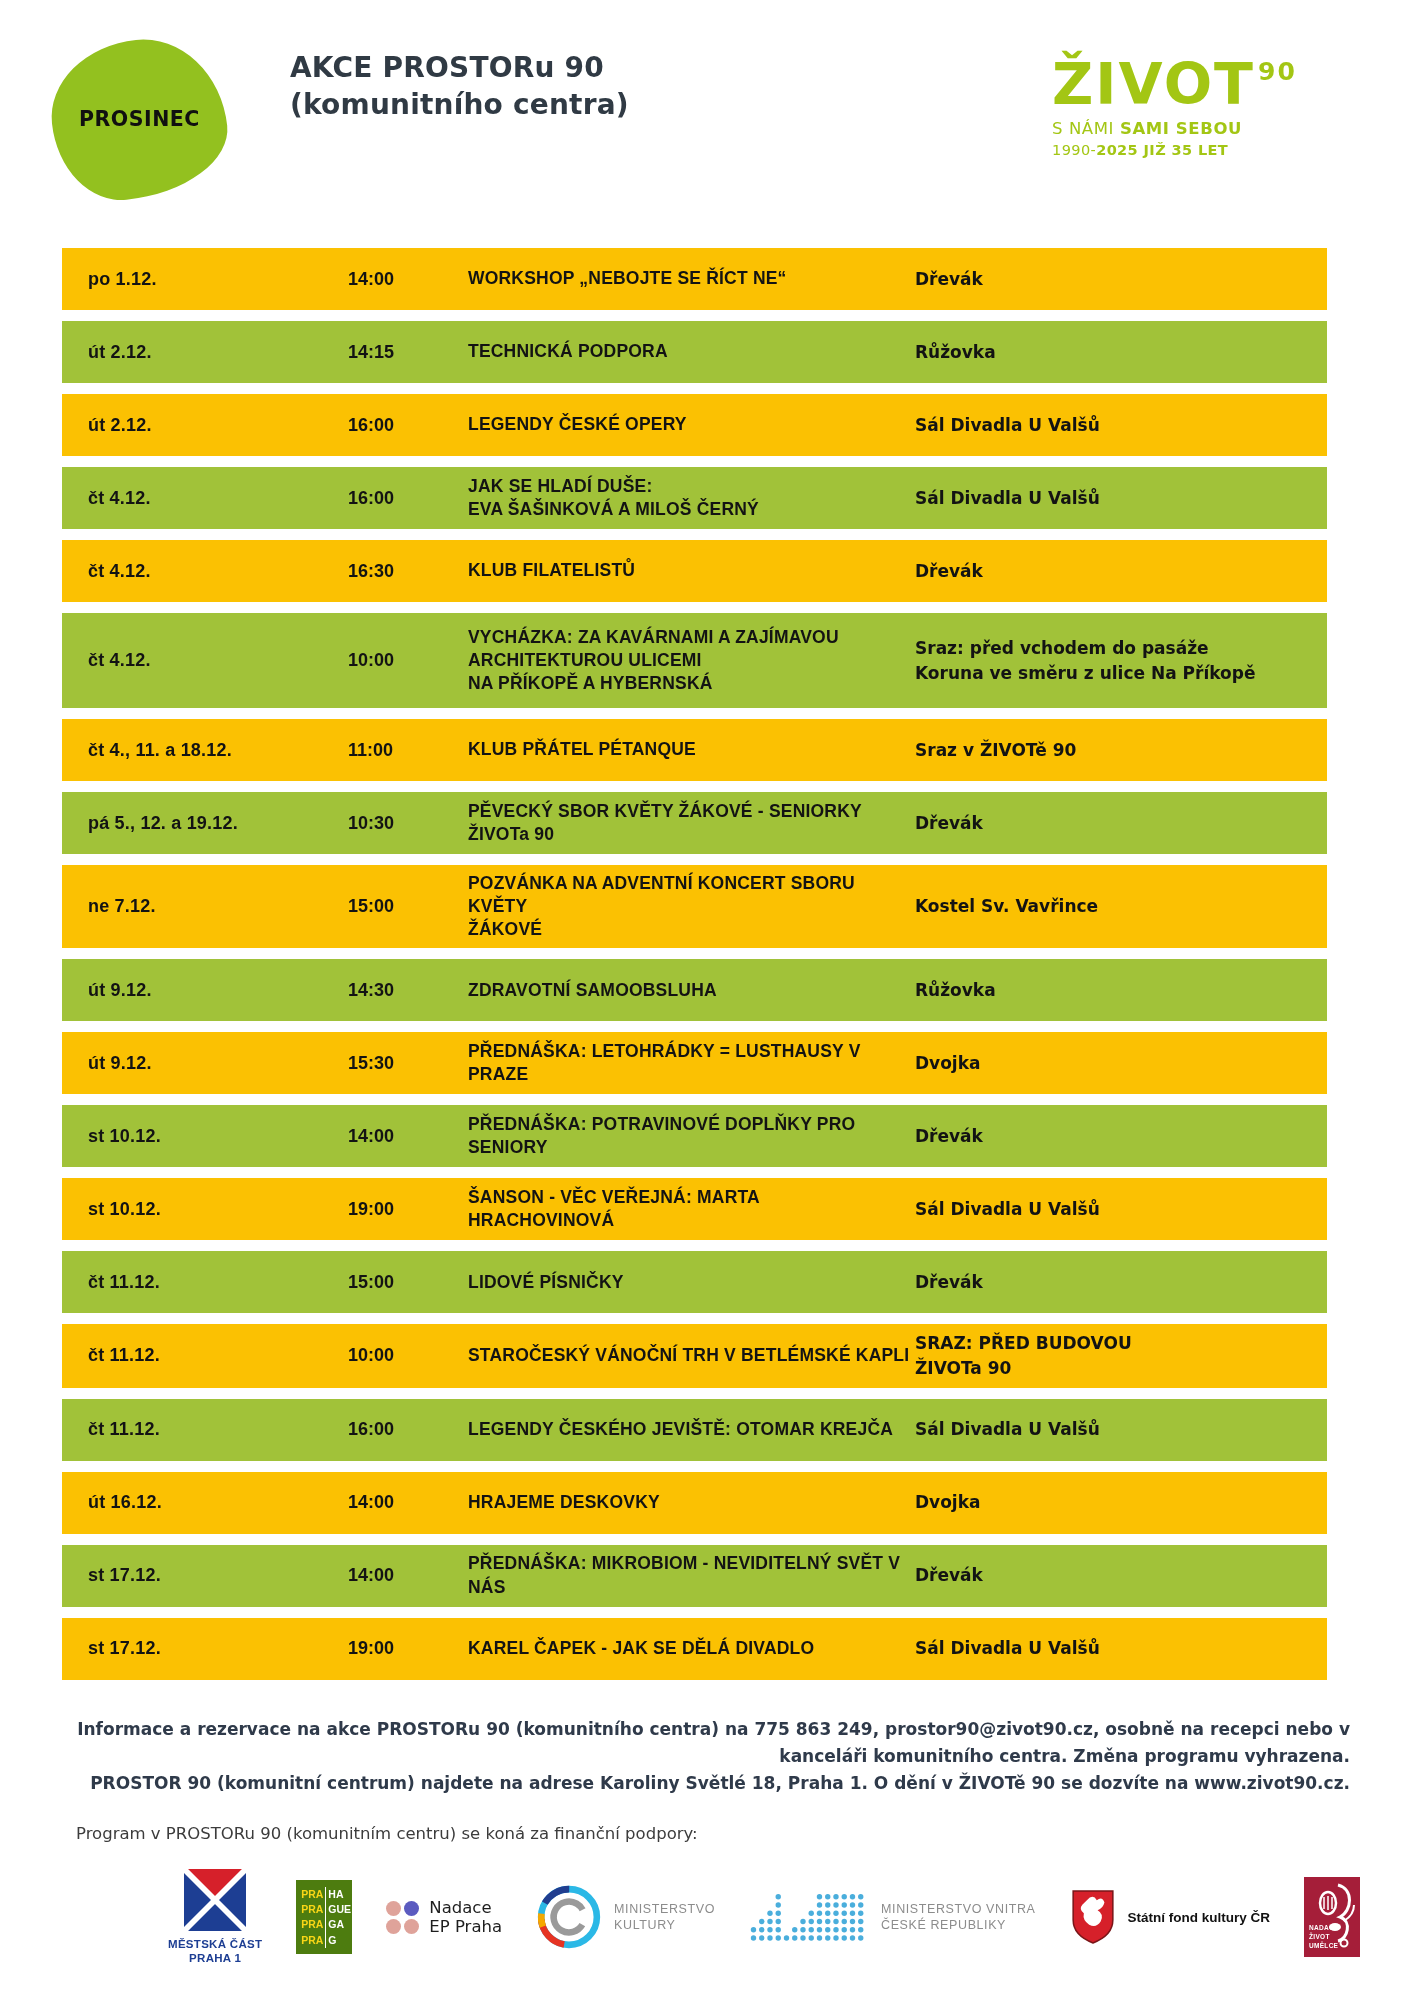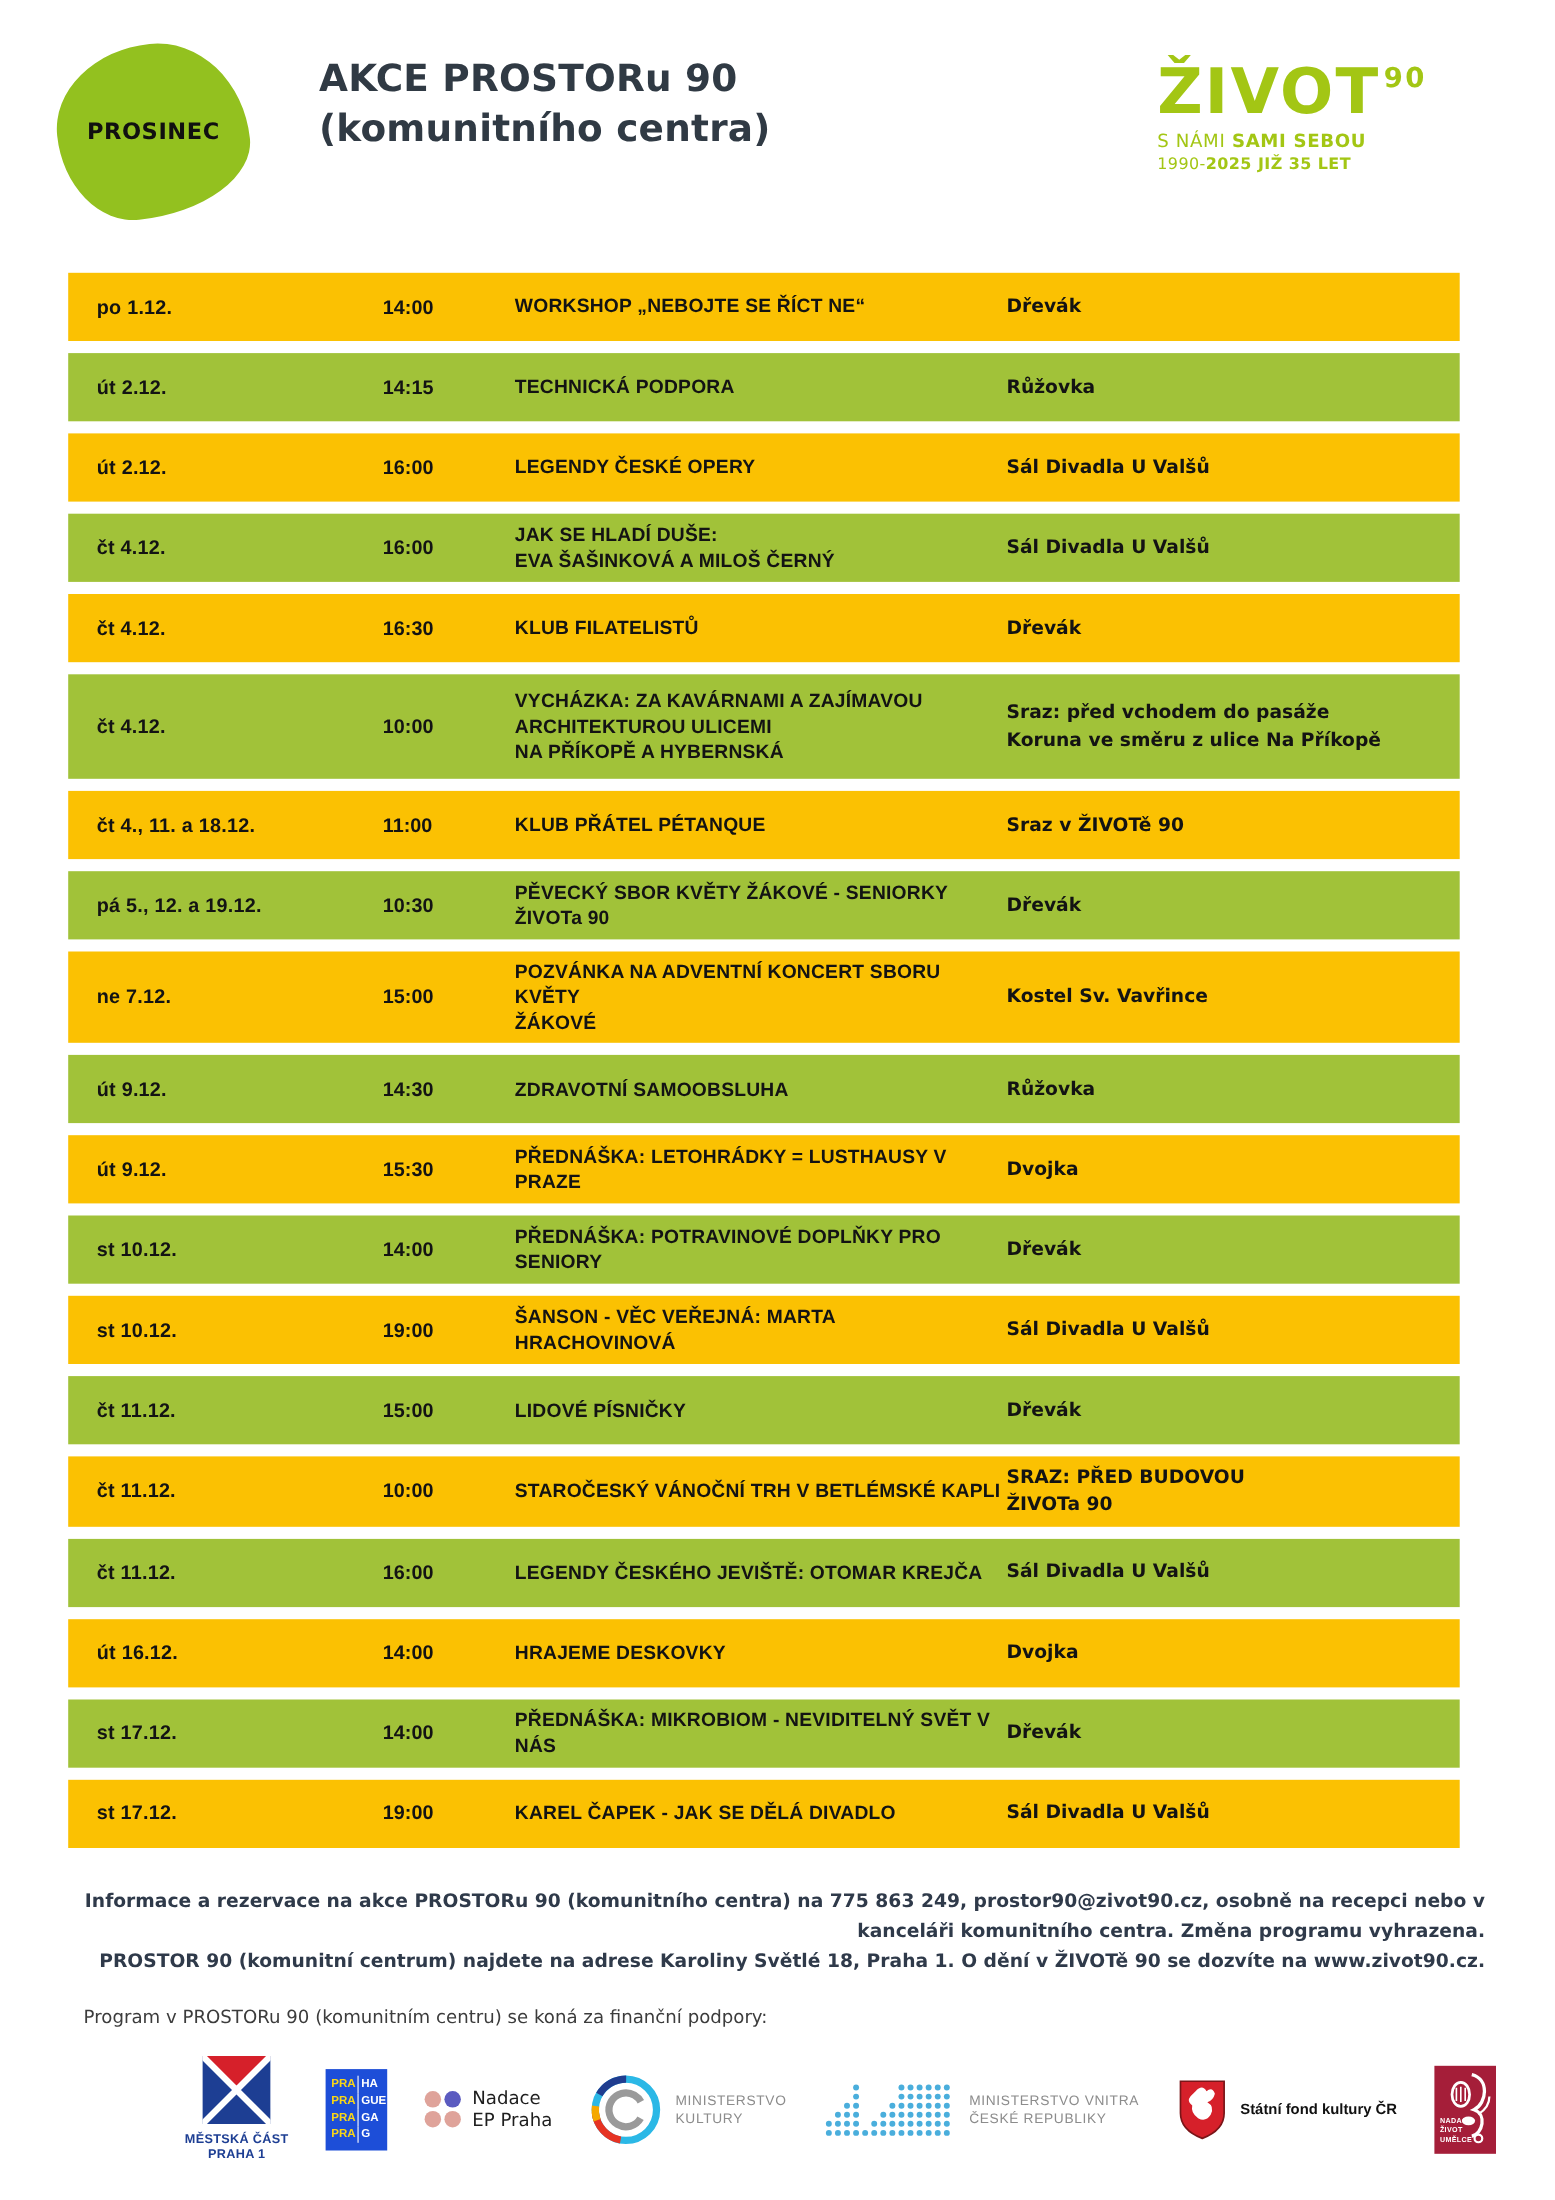--- a/index.html
+++ b/index.html
@@ -17,21 +17,21 @@
     transform:rotate(-6deg);
     display:flex; align-items:center; justify-content:center;
   }
   .blob span {
     transform:rotate(6deg);
     font-family:"DejaVu Sans", sans-serif; font-weight:bold; font-size:20.5px;
     color:#101010; letter-spacing:0.5px;
   }
   .page-title {
     position:absolute; left:290px; top:50px;
-    font-family:"DejaVu Sans", sans-serif; font-weight:bold; font-size:34px;
+    font-family:"DejaVu Sans", sans-serif; font-weight:bold; font-size:28px;
     color:#303A44; line-height:1.32; letter-spacing:0.2px;
   }
   .brand-block { position:absolute; left:1052px; top:56px; color:#A3C614; font-family:"DejaVu Sans", sans-serif; }
   .brand { font-weight:bold; font-size:57px; letter-spacing:2px; line-height:1; }
   .brand sup { font-size:25px; position:relative; top:-4px; margin-left:3px; }
   .tagline { font-size:16.5px; letter-spacing:0.6px; margin-top:6px; }
   .years   { font-size:14.5px; letter-spacing:0.4px; margin-top:4px; }
   .tagline b, .years b { font-weight:bold; }
 
   
@@ -58,21 +58,21 @@
   .info p { margin:0;text-align:right; }
   .support {
     margin:27px 0 0 76px;
     font-family:"DejaVu Sans", sans-serif; font-size:16.5px; color:#3C3C3C;
   }
 
   
   .logos { display:flex; align-items:center; margin:26px 0 0 168px; gap:34px; }
   .logo-praha1 { text-align:center; }
   .logo-praha1 .cap { margin-top:3px; font-weight:bold; font-size:11.5px; color:#1D3E93; line-height:1.2; letter-spacing:0.3px; }
-  .logo-prague { width:56px; height:74px; background:#1d4ed8; display:flex; flex-direction:column; justify-content:center; padding:2px 0; box-sizing:border-box; }
+  .logo-prague { width:56px; height:74px; background:#4d7c0f; display:flex; flex-direction:column; justify-content:center; padding:2px 0; box-sizing:border-box; }
   .logo-prague .prow { display:flex; line-height:1.45; }
   .logo-prague .pl { width:27px; text-align:right; padding-right:2px; color:#F9D616; font-weight:bold; font-size:10.5px; border-right:1.5px solid #ffffff; }
   .logo-prague .pr { padding-left:2px; color:#ffffff; font-weight:bold; font-size:10.5px; }
   .logo-ep { display:flex; align-items:center; gap:10px; }
   .ep-dots { display:grid; grid-template-columns:15px 15px; grid-gap:3px; }
   .ep-dots i { width:15px; height:15px; border-radius:50%; background:#DFA39A; }
   .ep-dots i.blue { background:#5B5BC0; }
   .ep-text { font-family:"DejaVu Sans", sans-serif; font-size:16.5px; color:#1E1E1E; line-height:1.2; }
   .logo-mk, .logo-mv, .logo-sf { display:flex; align-items:center; gap:12px; }
   .gray-cap { font-size:12.5px; color:#8C8C8C; line-height:1.3; letter-spacing:0.6px; }

